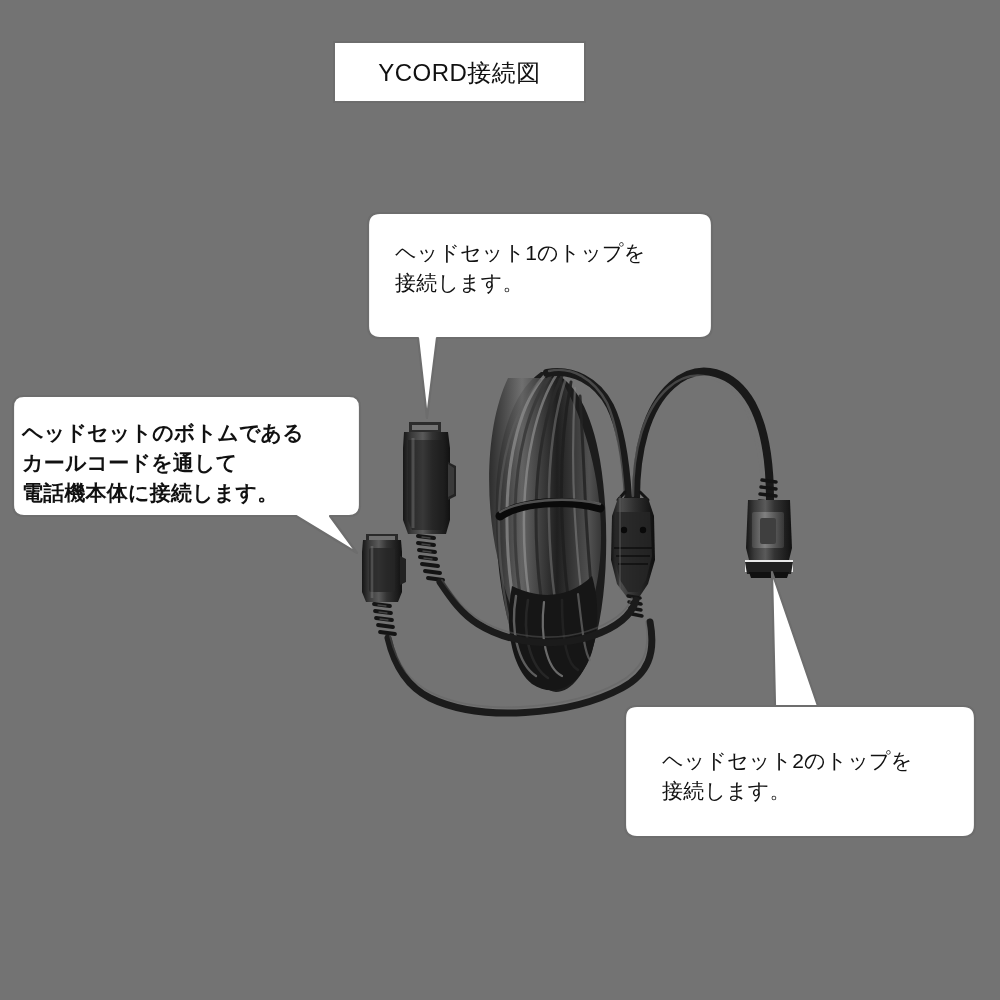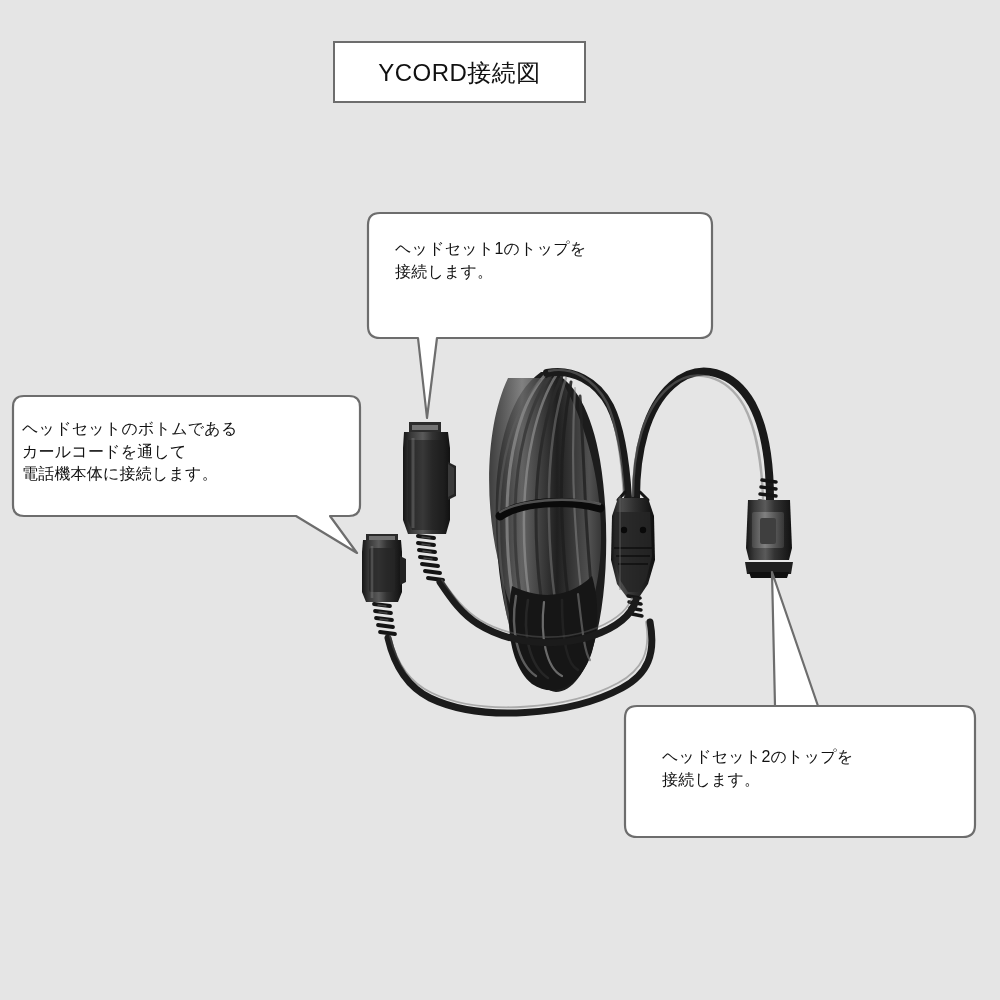--- a/index.html
+++ b/index.html
@@ -7,21 +7,21 @@
     padding: 0;
     background: #ffffff;
   }
   body {
     font-family: "Liberation Sans", "DejaVu Sans", sans-serif;
   }
   #stage {
     position: relative;
     width: 1000px;
     height: 1000px;
-    background: #e5e5e5;
+    background: #737373;
     overflow: hidden;
   }
   
   #artwork {
     position: absolute;
     left: 0;
     top: 0;
     width: 1000px;
     height: 1000px;
   }
@@ -31,21 +31,21 @@
     left: 0;
     top: 0;
     width: 1000px;
     height: 1000px;
     pointer-events: none;
   }
   
   .callout-text {
     position: absolute;
     color: #111111;
-    font-size: 16px;
+    font-size: 21px;
     line-height: 1.42;
     letter-spacing: 0.2px;
     white-space: pre-line;
     pointer-events: none;
   }
   .title-text {
     position: absolute;
     color: #111111;
     font-size: 24px;
     line-height: 1.2;
@@ -301,21 +301,21 @@
     </g>
   </svg>
 
   <div id="title-box">
     <div class="title-text">YCORD接続図</div>
   </div>
 
   <div class="callout-text" style="left:395px; top:238px; width:300px;">ヘッドセット1のトップを
 接続します。</div>
 
-  <div class="callout-text" style="left:22px; top:418px; width:330px;">ヘッドセットのボトムである
+  <div class="callout-text" style="left:22px; top:418px; width:330px;font-weight:bold;">ヘッドセットのボトムである
 カールコードを通して
 電話機本体に接続します。</div>
 
   <div class="callout-text" style="left:662px; top:738px; width:300px;margin-top:8px;">ヘッドセット2のトップを
 接続します。</div>
 
   <div class="hit" style="left:333px; top:41px; width:253px; height:62px;"></div>
   <div class="hit" style="left:368px; top:213px; width:344px; height:125px;"></div>
   <div class="hit" style="left:13px; top:396px; width:347px; height:120px;"></div>
   <div class="hit" style="left:625px; top:706px; width:350px; height:131px;"></div>

